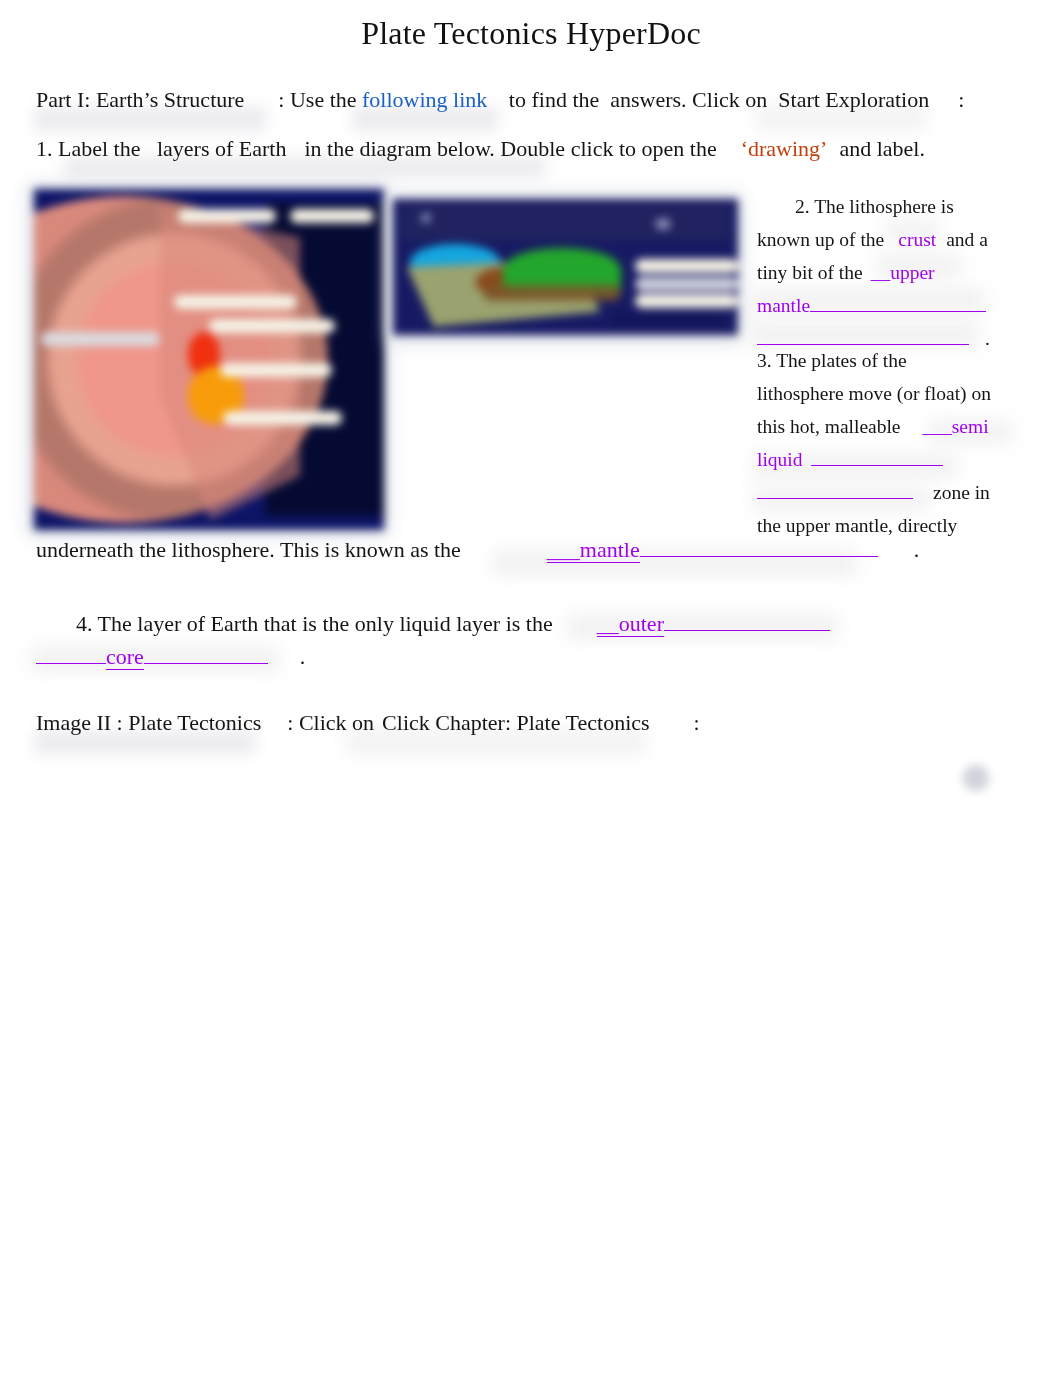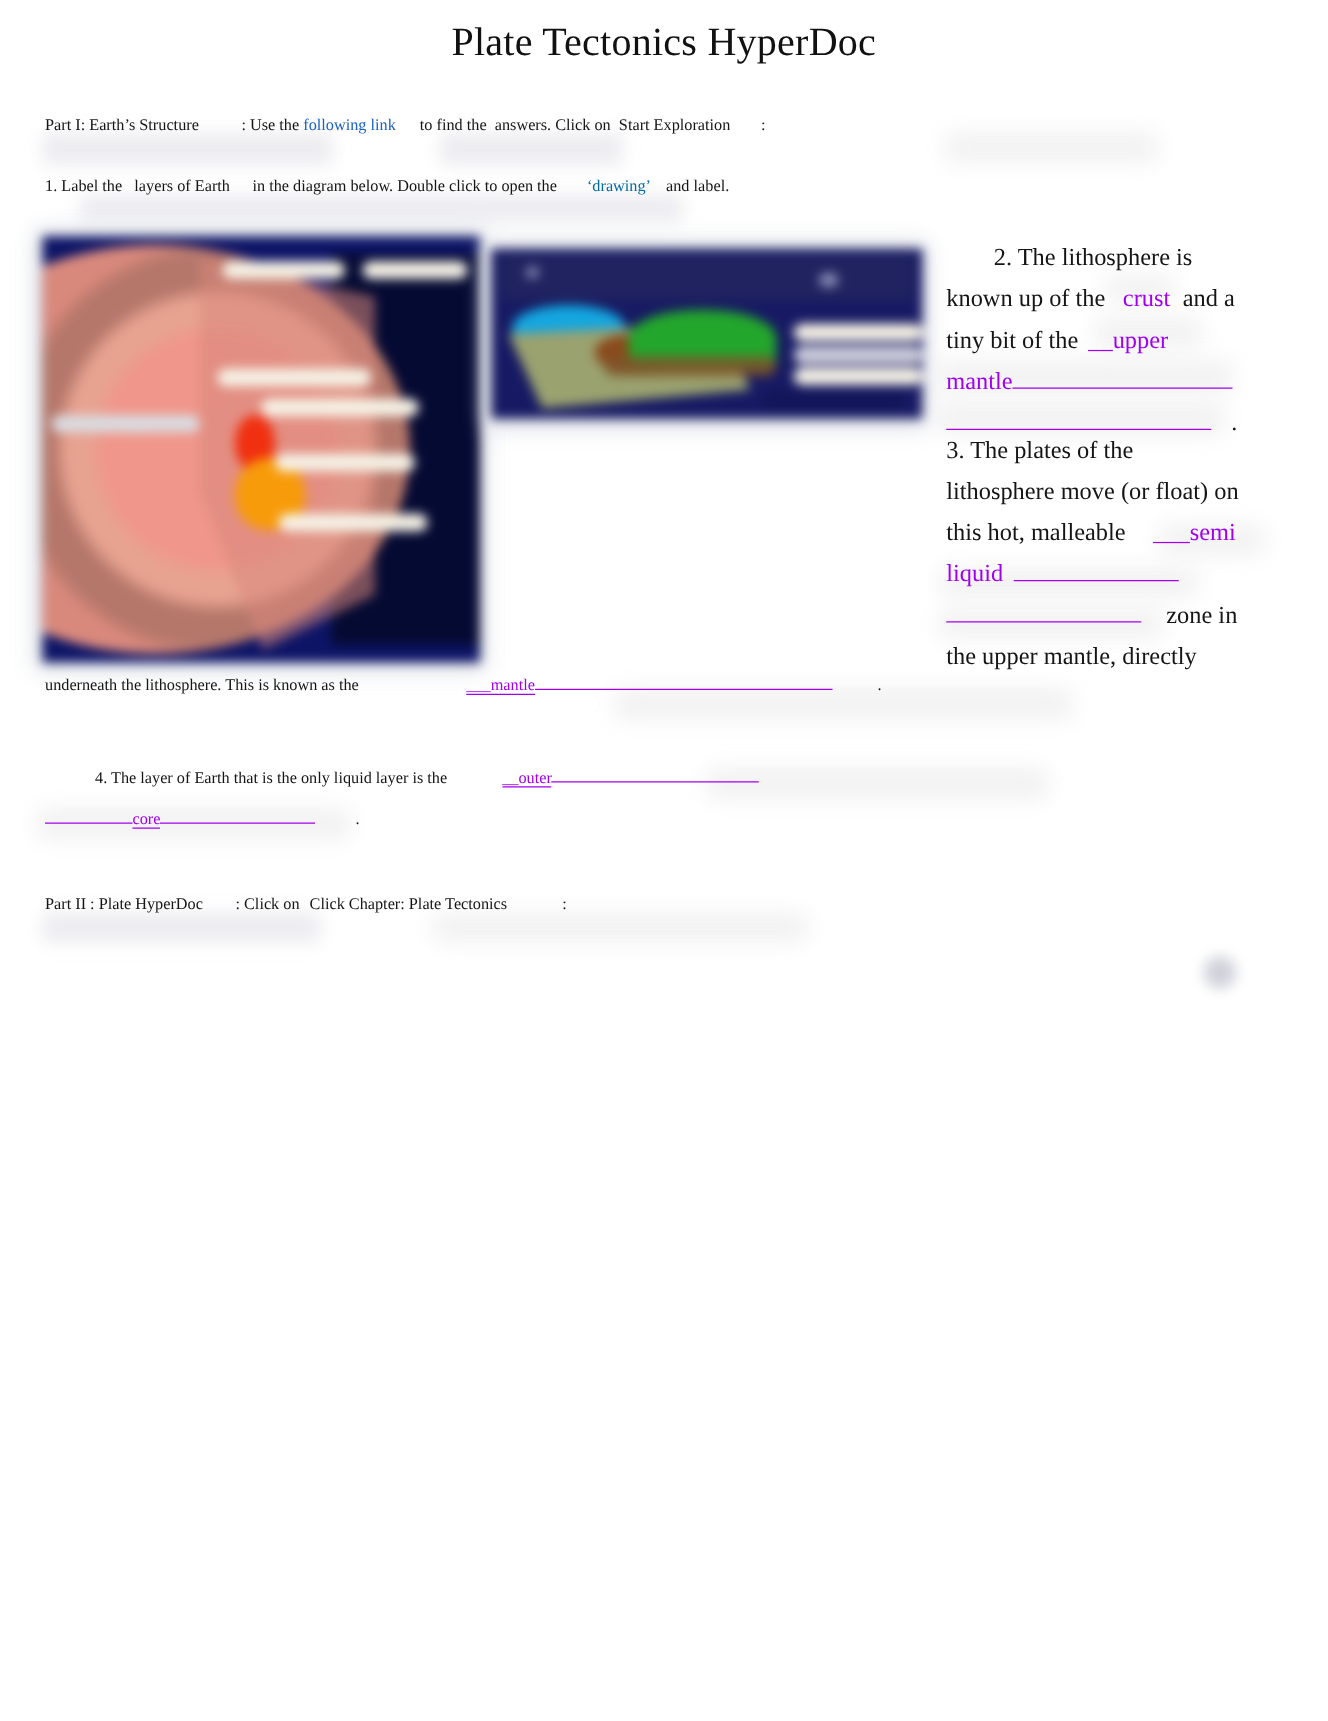--- a/index.html
+++ b/index.html
@@ -31,37 +31,37 @@
     font-size: 32px;
     font-weight: normal;
     letter-spacing: 0.2px;
     line-height: 42px;
     color: #111111;
   }
 
   
   .body-line {
     position: absolute;
-    font-size: 13px;
+    font-size: 22px;
     line-height: 28px;
     color: #151515;
     white-space: pre;
   }
 
   .flow {
     position: absolute;
     font-size: 19.5px;
     line-height: 33px;
     color: #151515;
   }
   .link {
     color: #1a61c4;
   }
   .drawing {
-    color: #0369a1;
+    color: #c2410c;
   }
   .ans {
     color: #a100ee;
   }
   .ans-u {
     color: #a100ee;
     text-decoration: none;
     border-bottom: 1.6px solid #a100ee;
   }
   .blank {
@@ -318,18 +318,18 @@
   <div class="ghost-soft" style="left:566px; top:614px; width:272px; height:26px;"></div>
   <div class="ghost-soft" style="left:30px; top:646px; width:250px; height:26px;"></div>
 
   <div class="body-line" style="left:76px; top:608px;"><span>4. The layer of Earth that is the only liquid layer is the</span><span style="display:inline-block;width:44px;"></span><span class="ans-u">__outer</span><span class="blank" style="width:166px;"></span></div>
 
   <div class="body-line" style="left:36px; top:641px;"><span class="blank" style="width:70px;"></span><span class="ans-u">core</span><span class="blank" style="width:124px;"></span><span style="display:inline-block;width:32px;"></span><span>.</span></div>
 
   <div class="ghost" style="left:34px; top:730px; width:222px; height:24px;"></div>
   <div class="ghost-soft" style="left:346px; top:730px; width:300px; height:24px;"></div>
 
-  <div class="body-line" style="left:36px; top:709px;"><span>Part II : Plate HyperDoc</span><span style="display:inline-block;width:26px;"></span><span>: Click on</span><span style="display:inline-block;width:8px;"></span><span>Click Chapter: Plate Tectonics</span><span style="display:inline-block;width:44px;"></span><span>:</span></div>
+  <div class="body-line" style="left:36px; top:709px;"><span>Image II : Plate Tectonics</span><span style="display:inline-block;width:26px;"></span><span>: Click on</span><span style="display:inline-block;width:8px;"></span><span>Click Chapter: Plate Tectonics</span><span style="display:inline-block;width:44px;"></span><span>:</span></div>
 
 
   <div class="blob" style="left:963px; top:765px;"></div>
 
 </div>
 
 </body></html>

